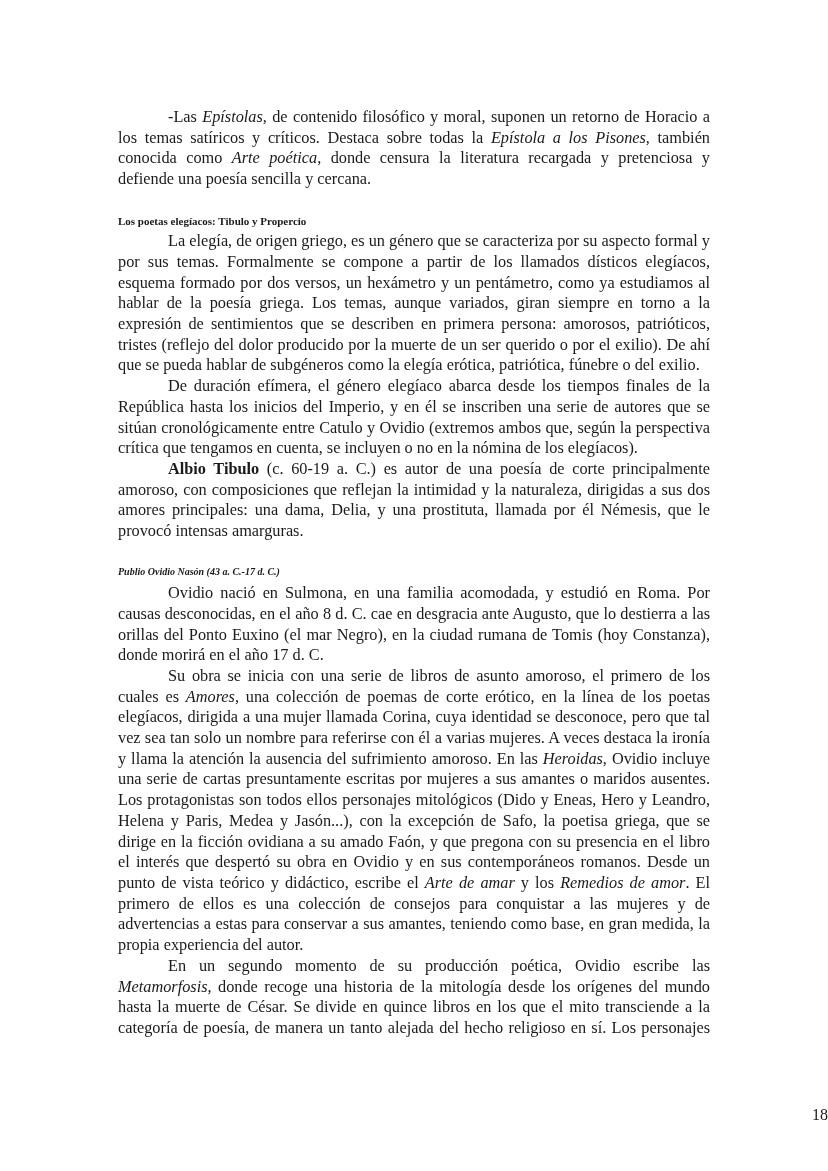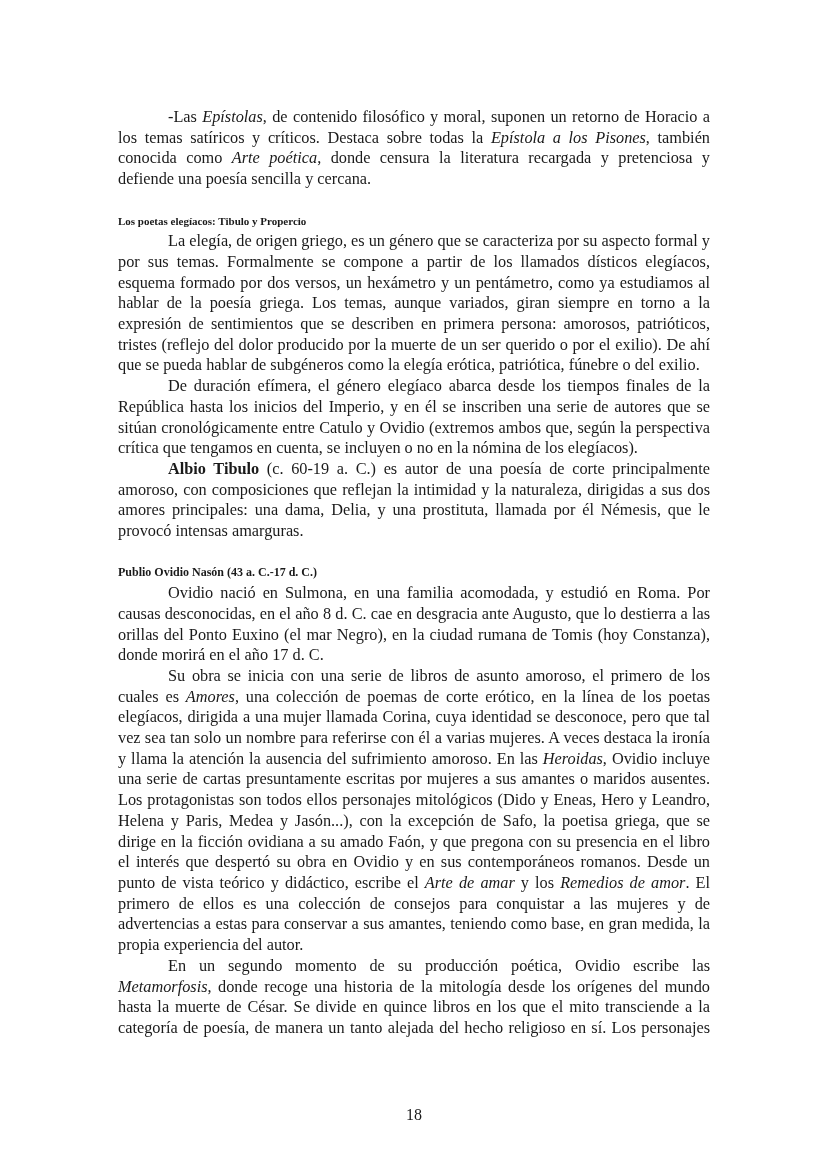--- a/index.html
+++ b/index.html
@@ -9,40 +9,40 @@
     font-family: "Liberation Serif", "DejaVu Serif", serif;
     font-size: 16.3px; line-height: 20.7px; color: #1a1a1a;
   }
   p { margin: 0; text-align: justify; }
   p.indent { text-indent: 50px; }
   .heading { font-weight: bold; margin: 0; }
   .gap { height: 20.7px; }
   em { font-style: italic; }
   b { font-weight: bold; }
   .page-number {
-    position: absolute; left: 0; width: 828px; top: 1106px; text-align: center;
+    position: absolute; left: 0; width: 828px; top: 1106px; text-align: right;
     font-family: "Liberation Serif", "DejaVu Serif", serif; font-size: 16px; color: #1a1a1a;
   }
 </style>
 </head>
 <body>
 
 <div class="page">
 
   <p class="indent"><span>-Las </span><em>Epístolas</em><span>, de contenido filosófico y moral, suponen un retorno de Horacio a los temas satíricos y críticos. Destaca sobre todas la </span><em>Epístola a los Pisones</em><span>, también conocida como </span><em>Arte poética</em><span>, donde censura la literatura recargada y pretenciosa y defiende una poesía sencilla y cercana.</span></p>
 
   <div class="gap"></div>
 
   <h2 class="heading" style="font-size:11px;">Los poetas elegíacos: Tibulo y Propercio</h2>
   <p class="indent">La elegía, de origen griego, es un género que se caracteriza por su aspecto formal y por sus temas. Formalmente se compone a partir de los llamados dísticos elegíacos, esquema formado por dos versos, un hexámetro y un pentámetro, como ya estudiamos al hablar de la poesía griega. Los temas, aunque variados, giran siempre en torno a la expresión de sentimientos que se describen en primera persona: amorosos, patrióticos, tristes (reflejo del dolor producido por la muerte de un ser querido o por el exilio). De ahí que se pueda hablar de subgéneros como la elegía erótica, patriótica, fúnebre o del exilio.</p>
   <p class="indent">De duración efímera, el género elegíaco abarca desde los tiempos finales de la República hasta los inicios del Imperio, y en él se inscriben una serie de autores que se sitúan cronológicamente entre Catulo y Ovidio (extremos ambos que, según la perspectiva crítica que tengamos en cuenta, se incluyen o no en la nómina de los elegíacos).</p>
   <p class="indent"><b>Albio Tibulo</b><span> (c. 60-19 a. C.) es autor de una poesía de corte principalmente amoroso, con composiciones que reflejan la intimidad y la naturaleza, dirigidas a sus dos amores principales: una dama, Delia, y una prostituta, llamada por él Némesis, que le provocó intensas amarguras.</span></p>
 
   <div class="gap"></div>
 
-  <h2 class="heading" style="font-size:12px;">Publio Ovidio Nasón (43 a. C.-17 d. C.)</h2>
+  <h2 class="heading" style="font-size:10px;font-style:italic;">Publio Ovidio Nasón (43 a. C.-17 d. C.)</h2>
   <p class="indent">Ovidio nació en Sulmona, en una familia acomodada, y estudió en Roma. Por causas desconocidas, en el año 8 d. C. cae en desgracia ante Augusto, que lo destierra a las orillas del Ponto Euxino (el mar Negro), en la ciudad rumana de Tomis (hoy Constanza), donde morirá en el año 17 d. C.</p>
   <p class="indent"><span>Su obra se inicia con una serie de libros de asunto amoroso, el primero de los cuales es </span><em>Amores</em><span>, una colección de poemas de corte erótico, en la línea de los poetas elegíacos, dirigida a una mujer llamada Corina, cuya identidad se desconoce, pero que tal vez sea tan solo un nombre para referirse con él a varias mujeres. A veces destaca la ironía y llama la atención la ausencia del sufrimiento amoroso. En las </span><em>Heroidas</em><span>, Ovidio incluye una serie de cartas presuntamente escritas por mujeres a sus amantes o maridos ausentes. Los protagonistas son todos ellos personajes mitológicos (Dido y Eneas, Hero y Leandro, Helena y Paris, Medea y Jasón...), con la excepción de Safo, la poetisa griega, que se dirige en la ficción ovidiana a su amado Faón, y que pregona con su presencia en el libro el interés que despertó su obra en Ovidio y en sus contemporáneos romanos. Desde un punto de vista teórico y didáctico, escribe el </span><em>Arte de amar</em><span> y los </span><em>Remedios de amor</em><span>. El primero de ellos es una colección de consejos para conquistar a las mujeres y de advertencias a estas para conservar a sus amantes, teniendo como base, en gran medida, la propia experiencia del autor.</span></p>
   <p class="indent" style="text-align-last: justify;"><span>En un segundo momento de su producción poética, Ovidio escribe las </span><em>Metamorfosis</em><span>, donde recoge una historia de la mitología desde los orígenes del mundo hasta la muerte de César. Se divide en quince libros en los que el mito transciende a la categoría de poesía, de manera un tanto alejada del hecho religioso en sí. Los personajes</span></p>
 
 </div>
 
 <div class="page-number">18</div>
 
 </body></html>

